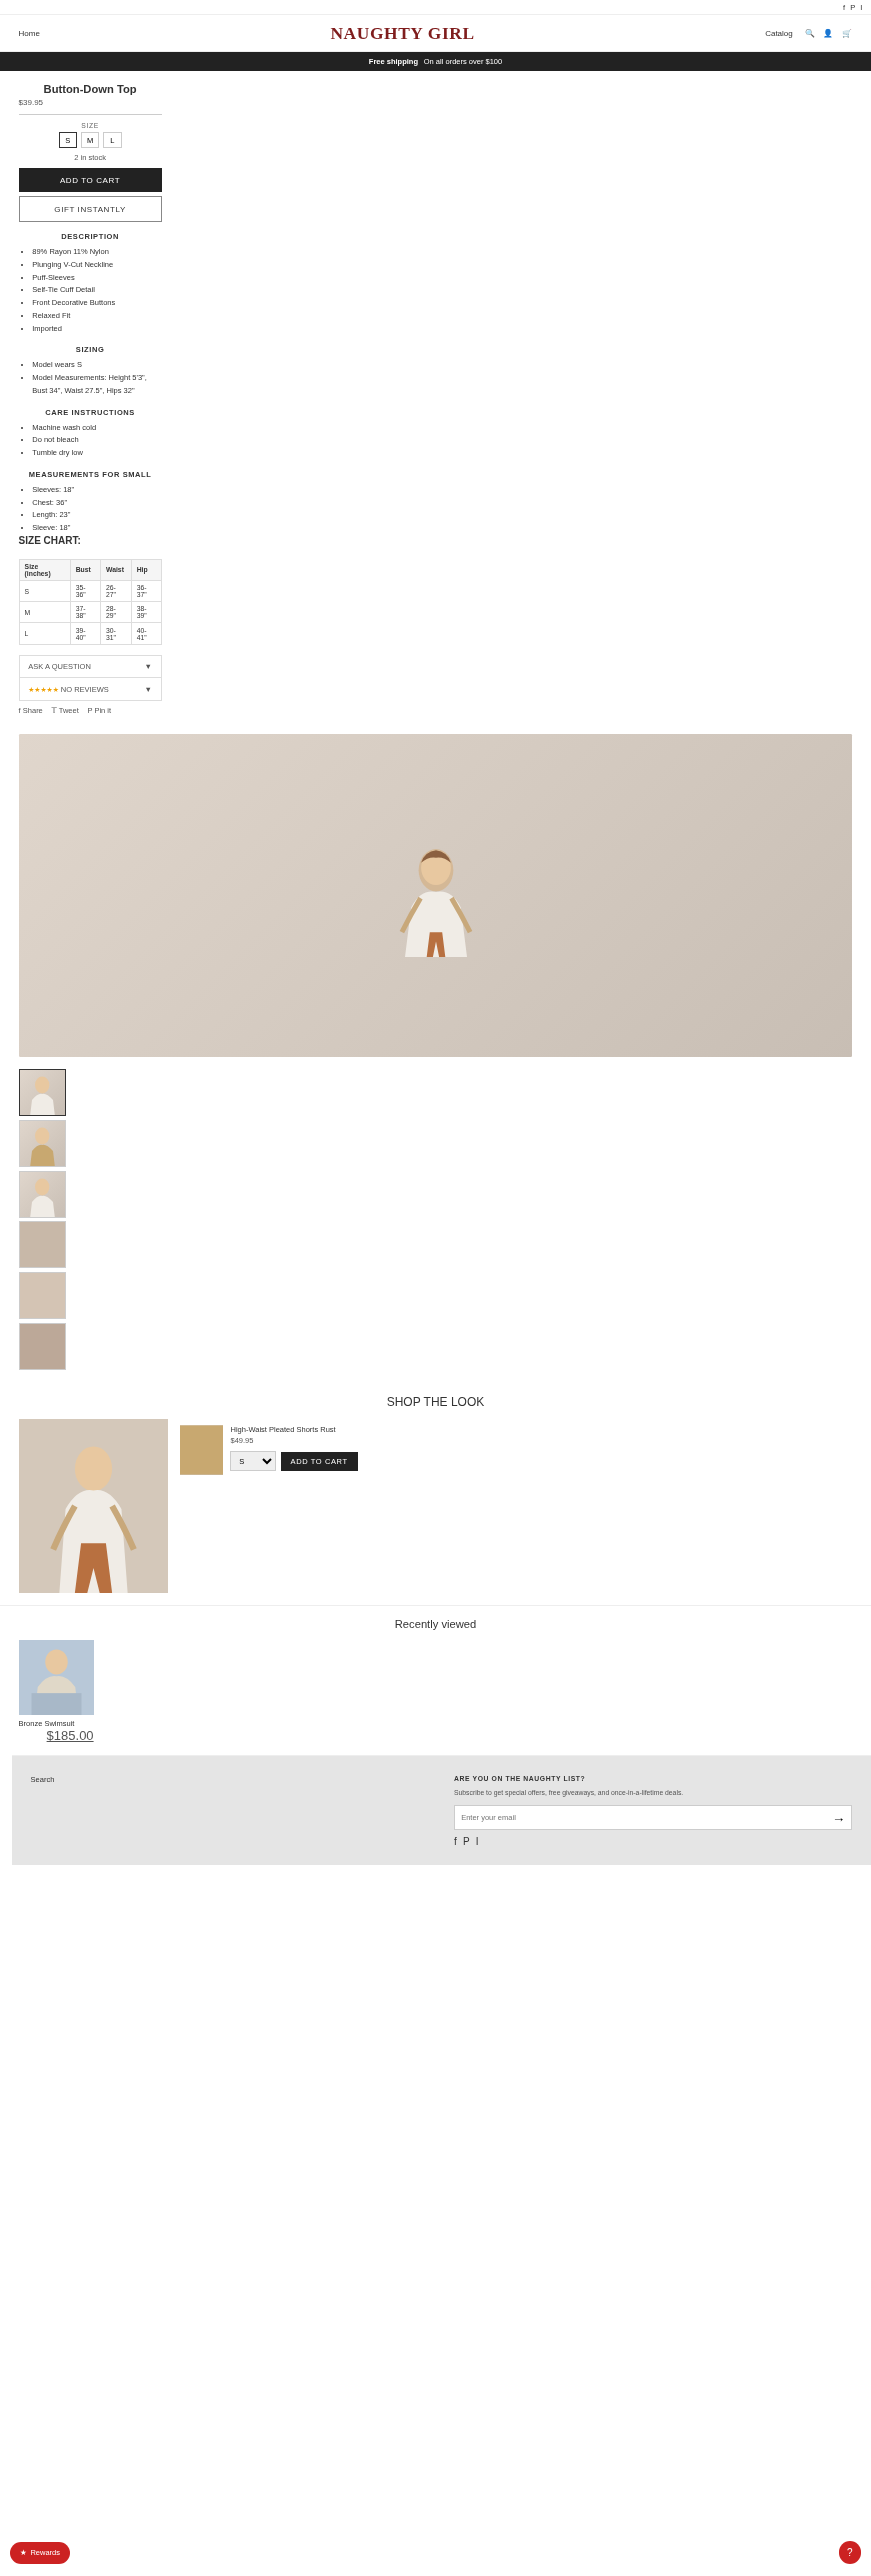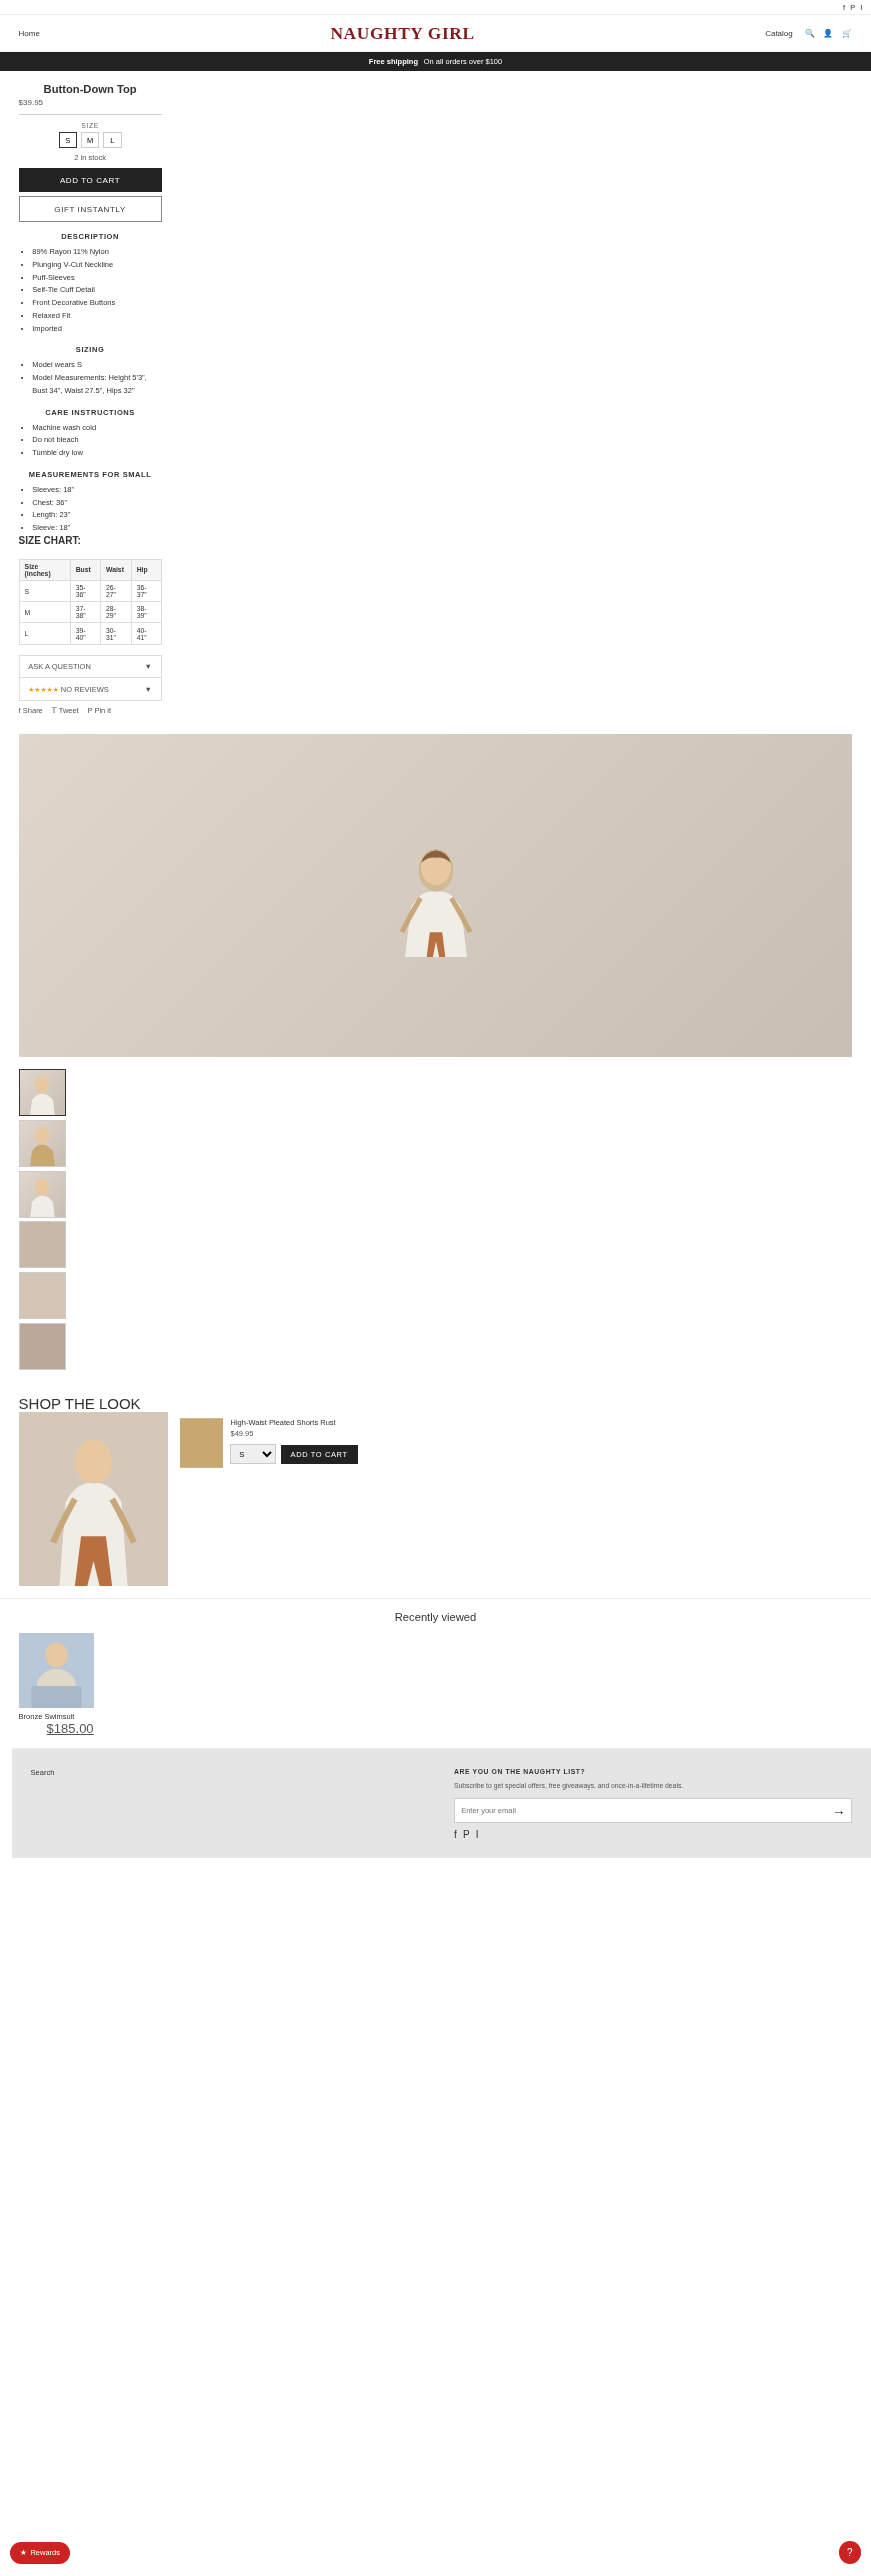--- a/index.html
+++ b/index.html
@@ -54,21 +54,21 @@
     
     .accordion-item { border: 0.6px solid #ddd; margin-bottom: -0.6px; }
     .accordion-header { display: flex; justify-content: space-between; align-items: center; padding: 6.2px 8.7px; cursor: pointer; font-size: 7.5px; color: #555; }
     .accordion-header .stars { color: #f0a000; font-size: 6.8px; }
 
     
     .social-share { display: flex; gap: 8.7px; padding: 6.2px 0; font-size: 7.5px; color: #555; }
 
     
     .shop-the-look { padding: 12.4px 18.6px; }
-    .shop-title { font-size: 15px; text-align: left; font-weight: normal; }
+    .shop-title { font-size: 12px; text-align: center; margin-bottom: 10px; font-weight: normal; }
     .shop-look-content { display: flex; gap: 12.4px; align-items: flex-start; }
     .shop-look-img { width: 149px; height: 174px; background: #d4c8ba; flex-shrink: 0; }
     .shop-look-product { display: flex; gap: 7.5px; align-items: flex-start; }
     .shop-look-thumb { width: 43px; height: 50px; background: #c8b8a8; flex-shrink: 0; }
     .shop-look-info { flex: 1; }
     .shop-look-name { font-size: 7.5px; margin-bottom: 2.5px; }
     .shop-look-price { font-size: 7.5px; color: #555; margin-bottom: 6.2px; }
     .shop-size-select { padding: 3.1px 12.4px 3.1px 3.7px; border: 0.6px solid #ccc; font-size: 7.5px; margin-right: 5px; }
     .btn-shop-cart { background: #222; color: #fff; border: none; padding: 5px 10px; font-size: 7.5px; cursor: pointer; letter-spacing: 0.6px; }
 

